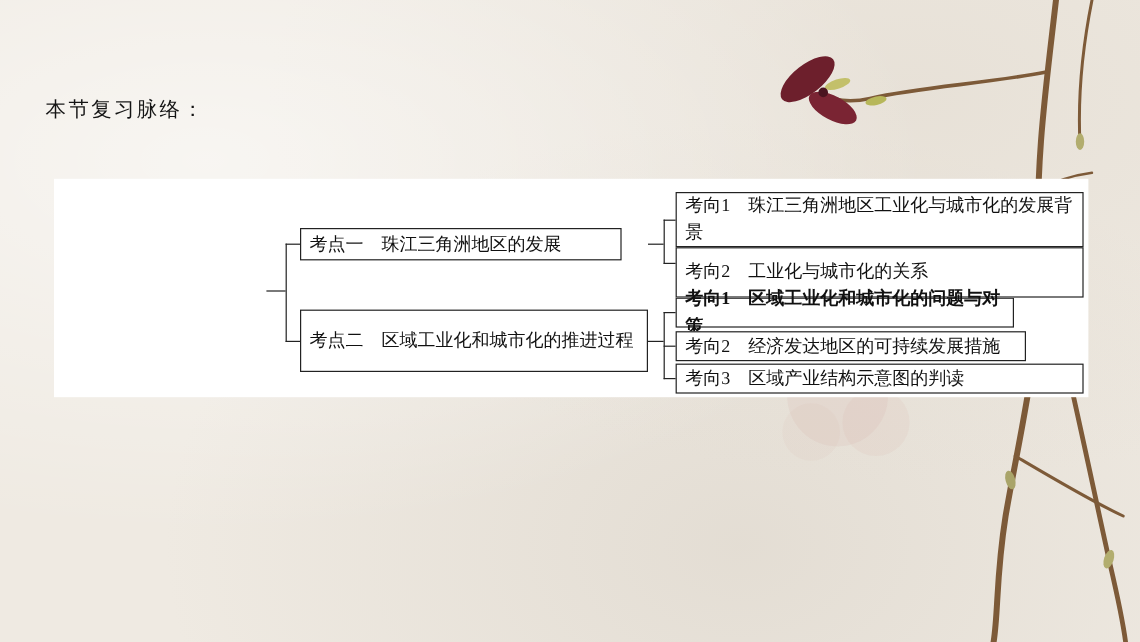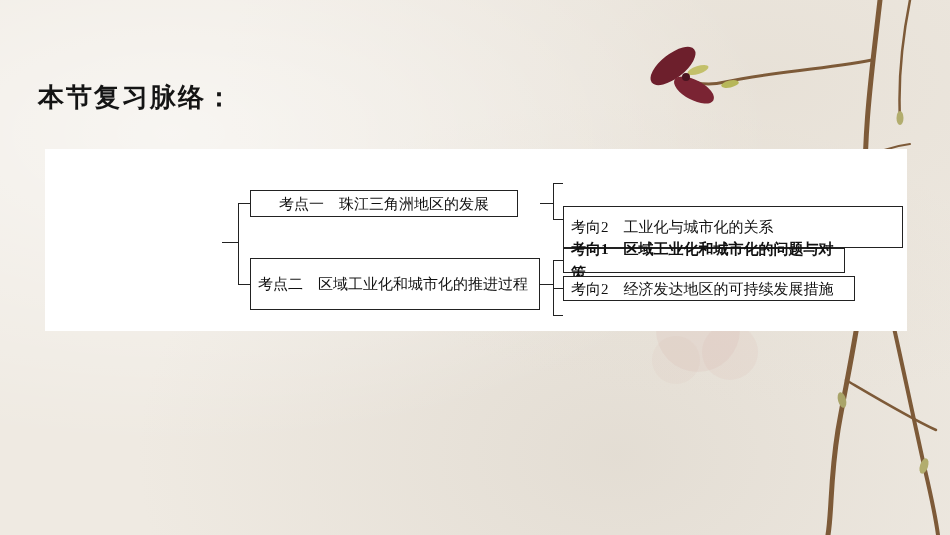--- a/index.html
+++ b/index.html
@@ -11,38 +11,38 @@
     position:relative;width:950px;height:535px;
     background:
       radial-gradient(ellipse at 18% 25%, rgba(255,255,255,.55), rgba(255,255,255,0) 55%),
       radial-gradient(ellipse at 80% 15%, rgba(222,214,202,.45), rgba(222,214,202,0) 50%),
       radial-gradient(ellipse at 65% 85%, rgba(210,202,190,.4), rgba(210,202,190,0) 55%),
       #efeae2;
     overflow:hidden;
   }
   .slide-title{
     position:absolute;left:38px;top:80px;
-    font-size:26px;font-weight:bold;color:#141414;letter-spacing:2px;
+    font-size:17px;font-weight:normal;color:#141414;letter-spacing:2px;
   }
   .panel{
     position:absolute;left:45px;top:149px;width:862px;height:182px;
     background:#ffffff;
   }
   .node{
     position:absolute;box-sizing:border-box;
     background:#ffffff;border:1px solid #222222;
     color:#111111;
     font-family:"Liberation Serif",serif;
     font-size:15px;line-height:1.6;
     padding:2px 7px;
     display:flex;align-items:center;
   }
   .node > span{display:block;width:100%;}
   .node-root{left:50px;top:182px;width:172px;height:120px;line-height:28px;text-align:justify;}
-  .node-kp1{left:250px;top:190px;width:268px;height:27px;text-align:center;}
+  .node-kp1{left:250px;top:190px;width:268px;height:27px;}
   .node-kp2{left:250px;top:258px;width:290px;height:52px;line-height:24px;}
   .node-d11{left:563px;top:160px;width:340px;height:46px;line-height:22px;}
   .node-d12{left:563px;top:206px;width:340px;height:42px;}
   .node-d21{left:563px;top:248px;width:282px;height:25px;font-weight:bold;}
   .node-d22{left:563px;top:276px;width:292px;height:25px;}
   .node-d23{left:563px;top:303px;width:340px;height:25px;}
   .h-line,.v-line{position:absolute;background:#222222;}
   .h-line{height:1px;}
   .v-line{width:1px;}
   .branch-svg{position:absolute;left:580px;top:0;width:370px;height:535px;}
@@ -91,33 +91,39 @@
 
 
   <div class="node node-kp1">
     <span>考点一　珠江三角洲地区的发展</span>
   </div>
 
   <div class="node node-kp2">
     <span>考点二　区域工业化和城市化的推进过程</span>
   </div>
 
+  <div class="node node-d11">
+    <span>考向1　珠江三角洲地区工业化与城市化的发展背景</span>
+  </div>
 
   <div class="node node-d12">
     <span>考向2　工业化与城市化的关系</span>
   </div>
 
   <div class="node node-d21">
     <span>考向1　区域工业化和城市化的问题与对策</span>
   </div>
 
   <div class="node node-d22">
     <span>考向2　经济发达地区的可持续发展措施</span>
   </div>
 
+  <div class="node node-d23">
+    <span>考向3　区域产业结构示意图的判读</span>
+  </div>
 
   <div class="h-line" style="left:222px;top:242px;width:16px;"></div>
   <div class="v-line" style="left:238px;top:203px;height:82px;"></div>
   <div class="h-line" style="left:238px;top:203px;width:12px;"></div>
   <div class="h-line" style="left:238px;top:284px;width:12px;"></div>
 
   <div class="h-line" style="left:540px;top:203px;width:13px;"></div>
   <div class="v-line" style="left:553px;top:183px;height:37px;"></div>
   <div class="h-line" style="left:553px;top:183px;width:10px;"></div>
   <div class="h-line" style="left:553px;top:219px;width:10px;"></div>

